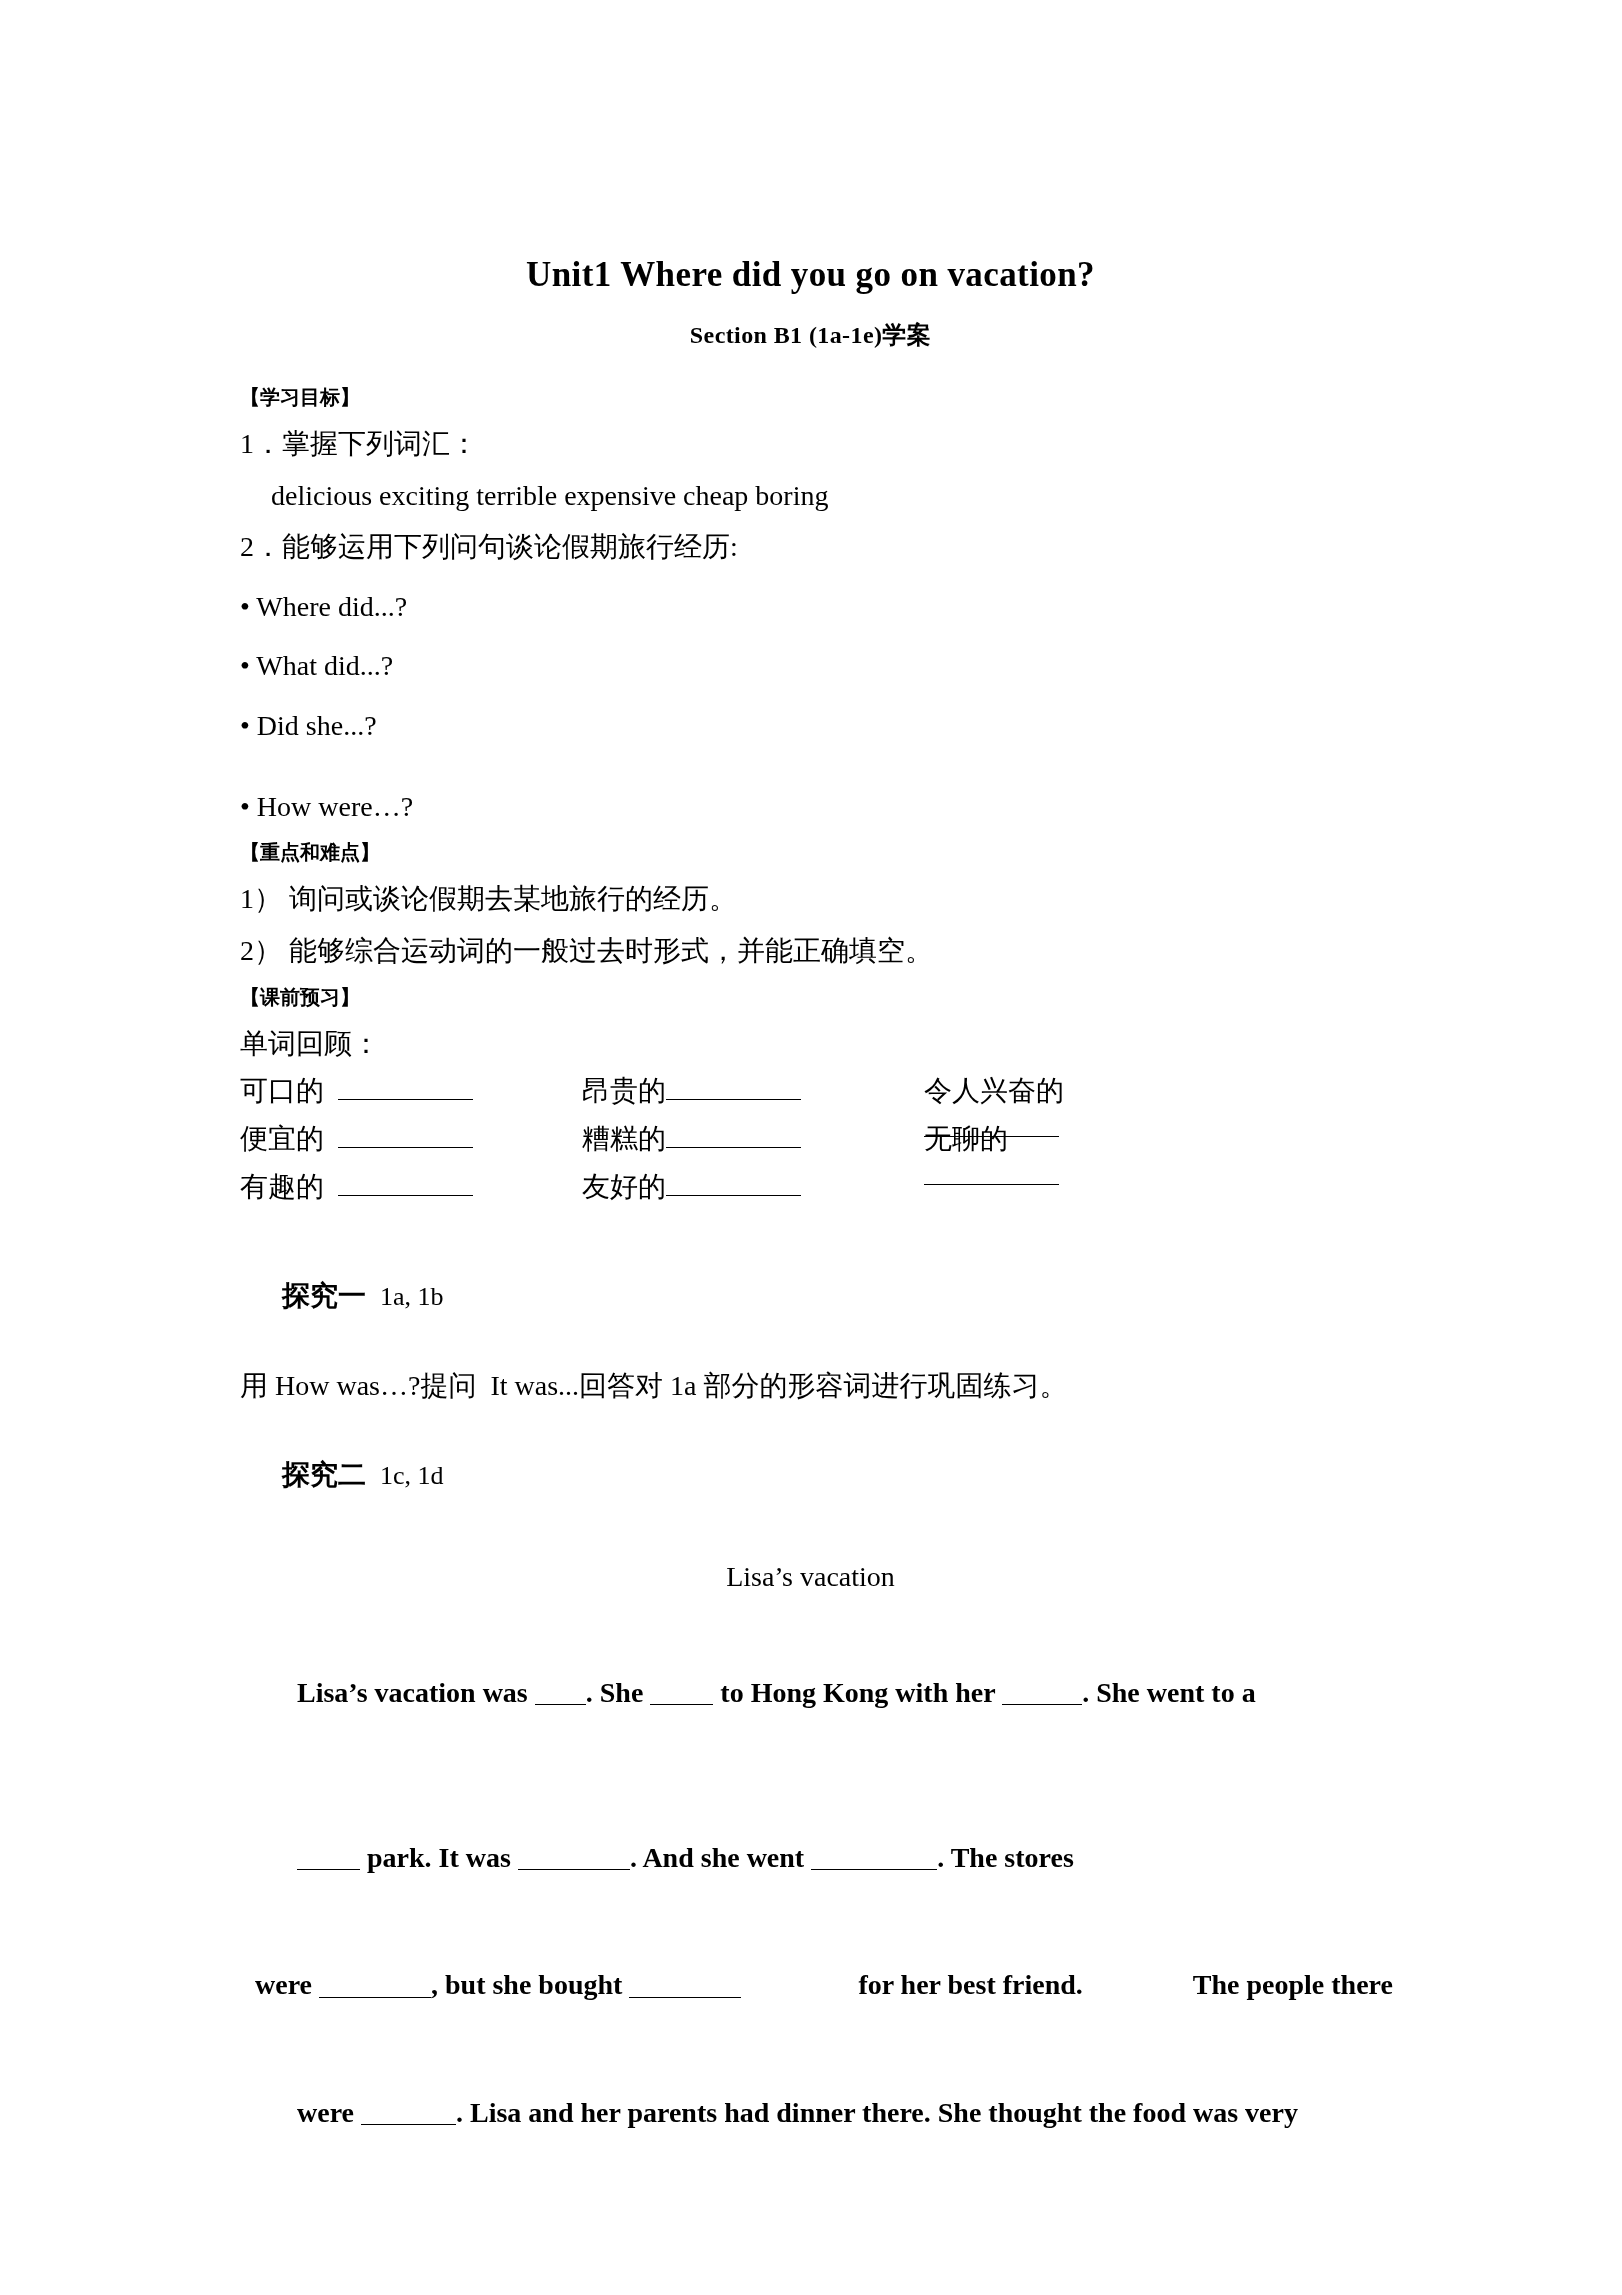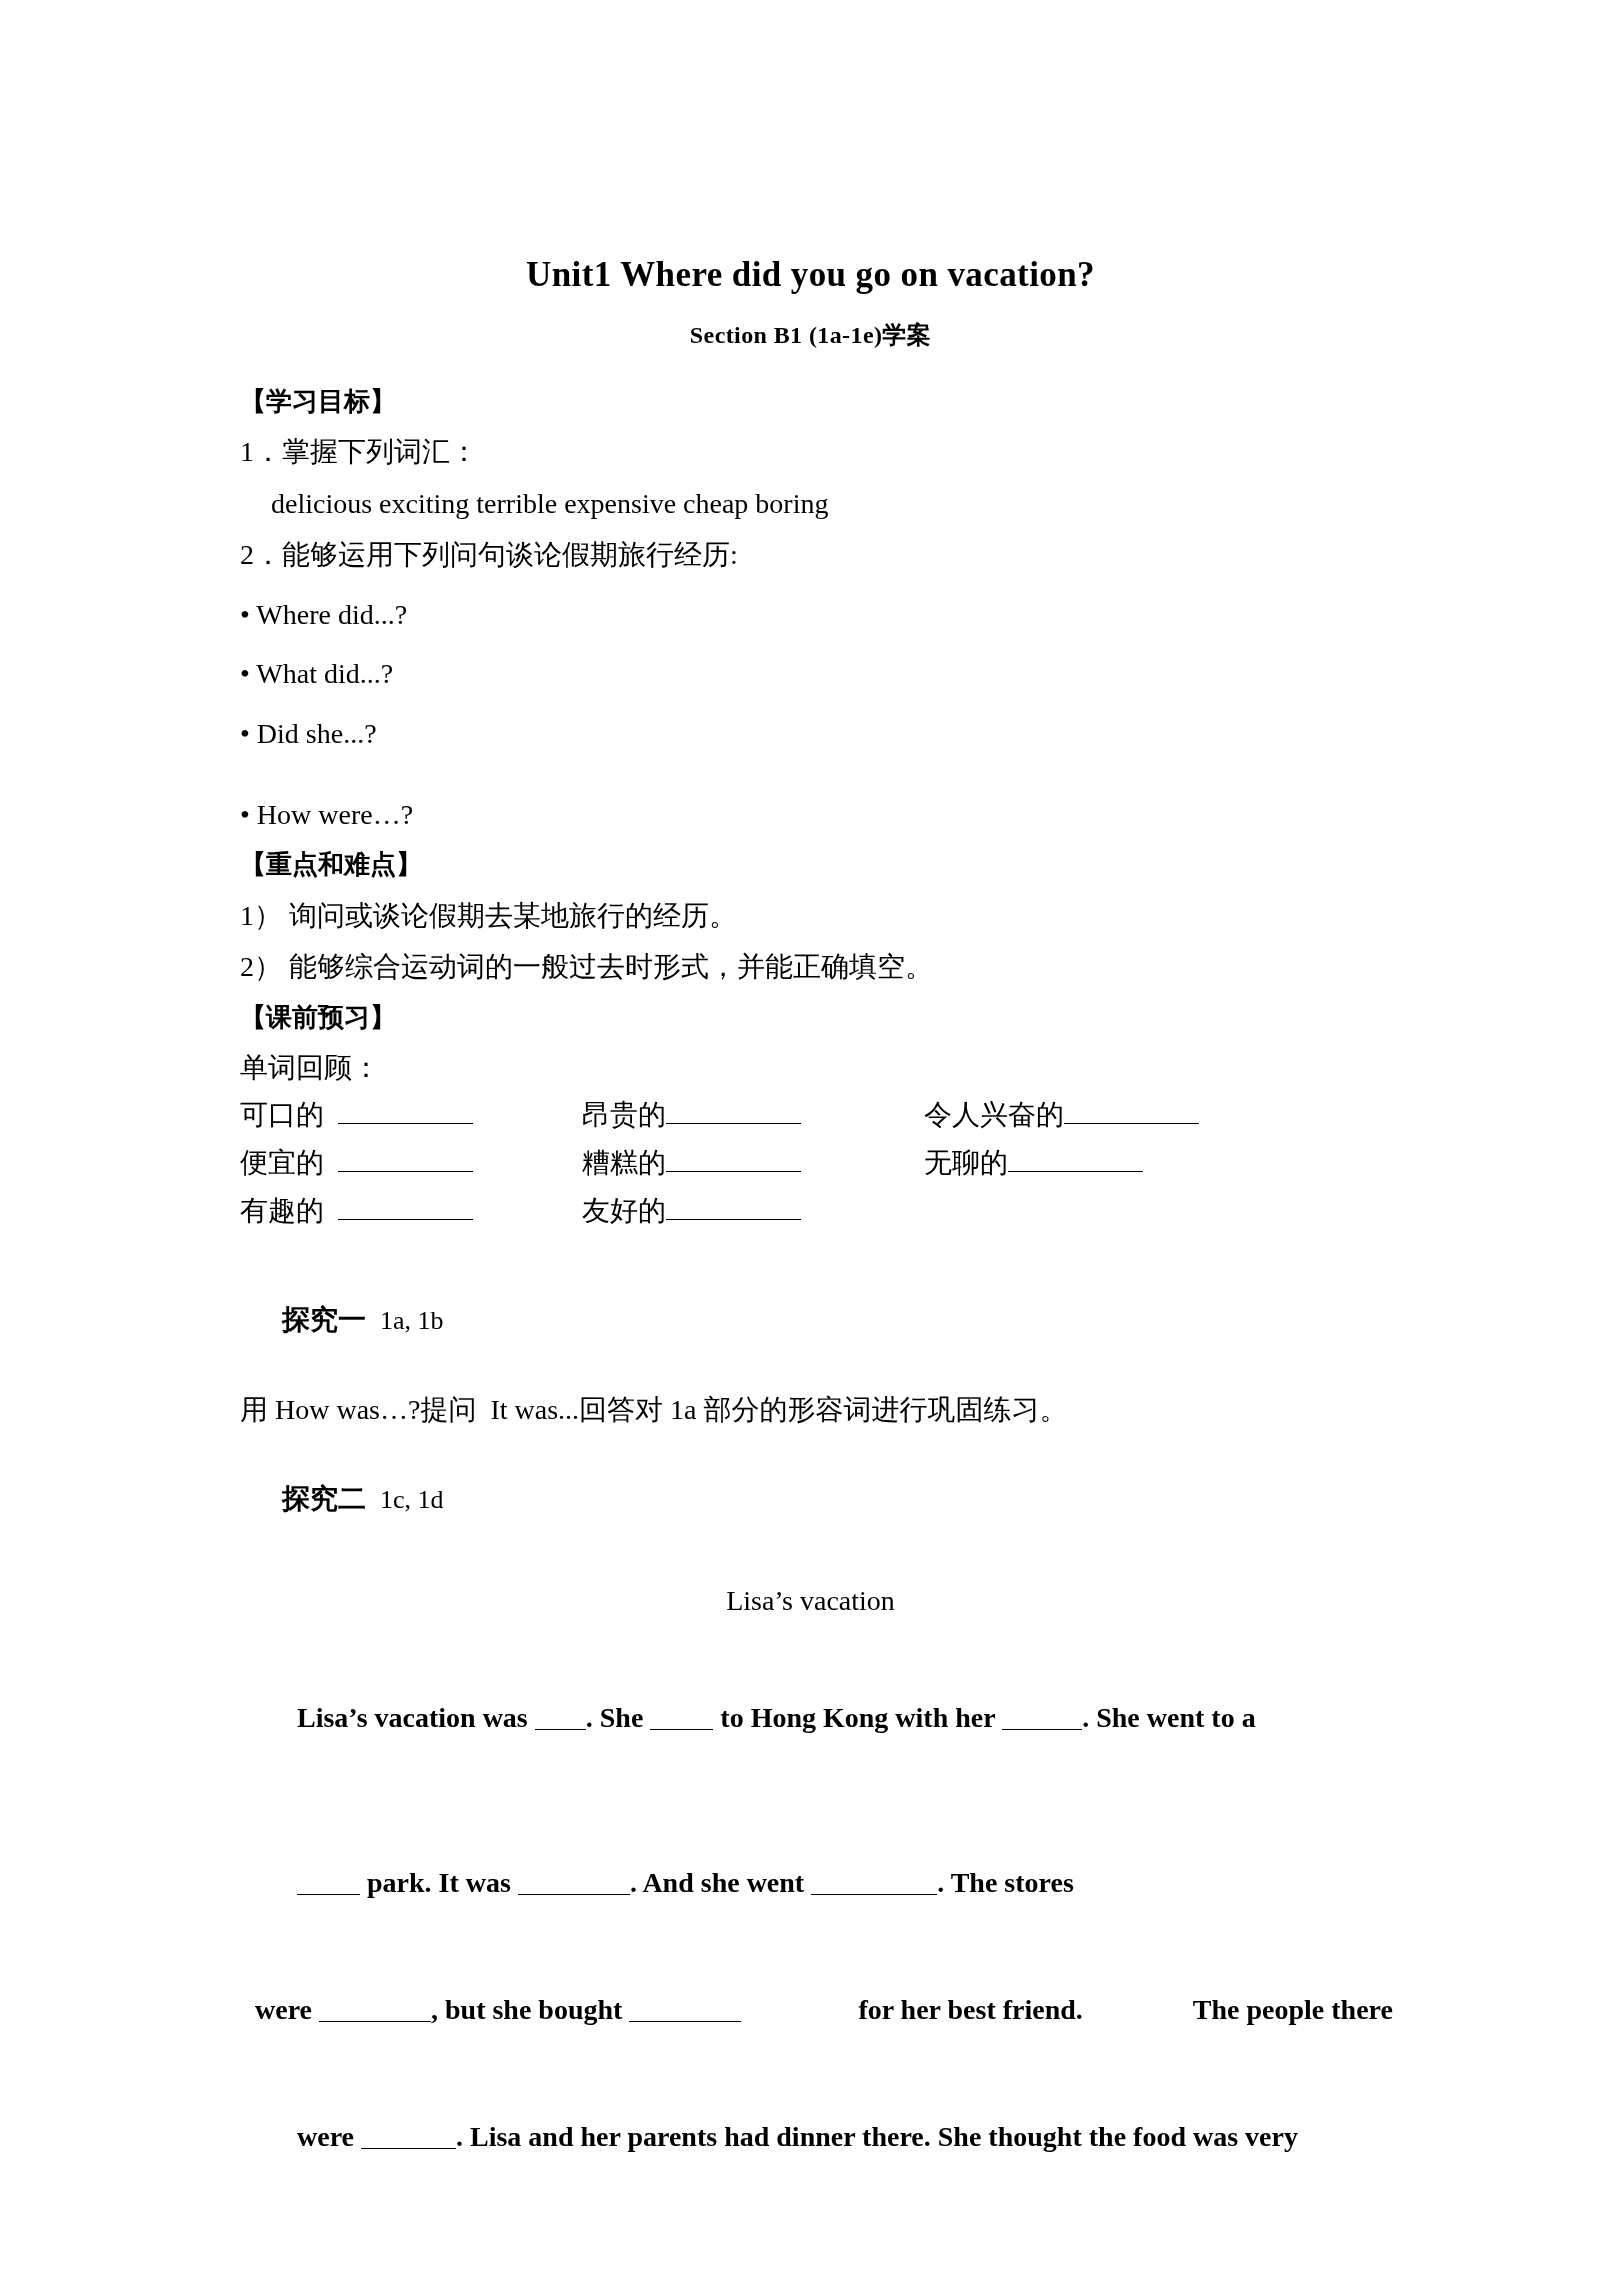--- a/index.html
+++ b/index.html
@@ -41,21 +41,21 @@
   }
   .title-en { margin-top: 254px; }
   .title-cn {
     margin-top: 25px;
     font-size: 24px;
   }
 
   
   .section-head {
     font-weight: bold;
-    font-size: 26px;
+    font-size: 20px;
     line-height: 1.35;
     margin: 0;
     font-family: "Liberation Sans", "DejaVu Sans", sans-serif;
     letter-spacing: 0px;
   }
 
   
   .para {
     font-size: 28px;
     line-height: 1.35;
@@ -88,21 +88,21 @@
     height: 48px;
     gap: 40px;
   }
   .vocab-cell {
     display: flex;
     align-items: baseline;
     white-space: pre;
   }
   .vc-1 { width: 302px; }
   .vc-2 { width: 302px; }
-  .vc-3 { width: 302px; }
+  .vc-3 { width: 302px; flex-direction: column; }
   .blank-u {
     display: inline-block;
     border-bottom: 1.5px solid #000;
     height: 26px;
   }
   .bu-wide { width: 135px; }
 
   
   .inquiry-head {
     font-size: 28px;

